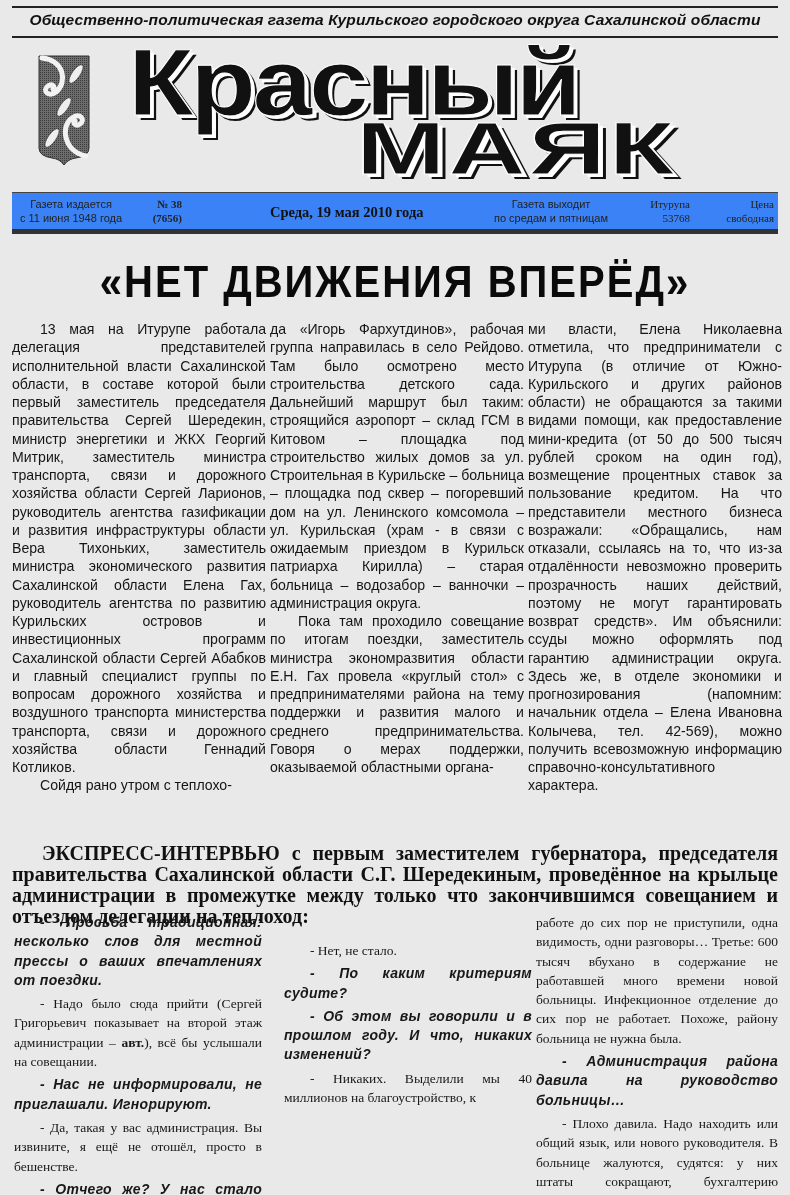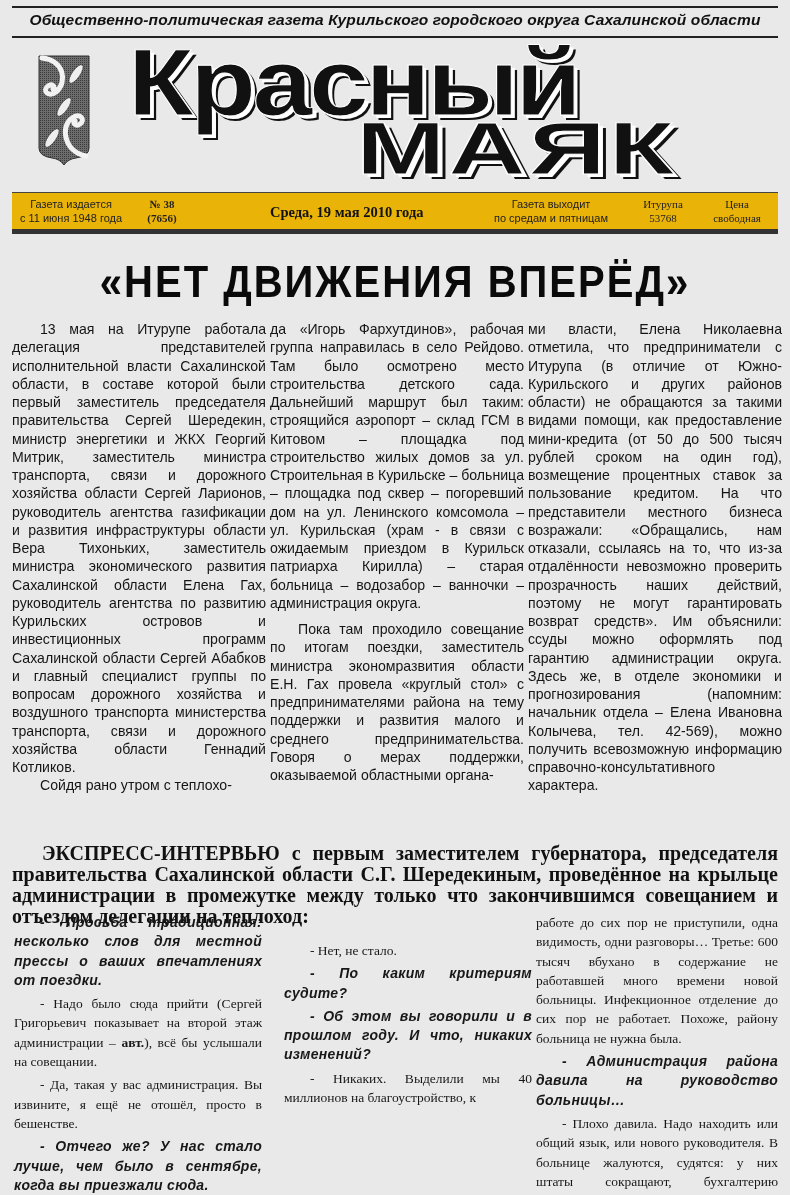--- a/index.html
+++ b/index.html
@@ -41,31 +41,31 @@
       font-family: "Liberation Sans", sans-serif; font-weight: bold;
       font-size: 74px; line-height: 74px; letter-spacing: 2px;
       color: #111; transform: scaleX(1.45); transform-origin: left top;
       text-shadow: 3px 3px 0 #fff, 5px 5px 0 #111;
       -webkit-text-stroke: 1px #fff;
     }
 
     
     .info-bar {
       position: absolute; left: 12px; top: 192px; width: 766px; height: 36px;
-      background: #eab308; border-top: 1px solid #444; text-decoration: underline;
+      background: #3b82f6; border-top: 1px solid #444; text-decoration: underline;
     }
     .info-bar-rule {
       position: absolute; left: 12px; top: 229px; width: 766px; height: 5px;
       background: #333;
     }
     .info-cell {
       position: absolute; top: 4px; text-align: center;
       font-size: 11px; line-height: 14px; color: #222;
     }
-    .info-cell.serif { font-family: "Liberation Serif", serif; }
+    .info-cell.serif { font-family: "Liberation Serif", serif; text-align: right; }
     .info-cell.bold { font-weight: bold; }
     .info-date {
       position: absolute; left: 258px; top: 11px;
       font-family: "Liberation Serif", serif; font-weight: bold; font-size: 14.5px; color: #111;
     }
 
     
     .headline {
       position: absolute; left: 0; width: 790px; top: 258px; text-align: center;
       font-family: "Liberation Sans", sans-serif; font-weight: bold;
@@ -75,21 +75,21 @@
 
     
     .col {
       position: absolute; top: 320px; width: 254px;
       font-family: "Liberation Sans", sans-serif; font-size: 14.1px; line-height: 18.25px;
       text-align: justify; color: #151515;
       hyphens: manual;
     }
     .col p { margin: 0; }
     .col p.indent { text-indent: 28px; }
-    .col p.gap { margin-top: 8px; }
+    .col p.gap { margin-top: 0; }
     .col1 { left: 12px; }
     .col2 { left: 270px; }
     .col3 { left: 528px; }
 
     
     .intro {
       position: absolute; left: 12px; top: 843px; width: 766px;
       font-family: "Liberation Serif", serif; font-weight: bold;
       font-size: 20px; line-height: 21px; text-align: justify; color: #111;
     }
@@ -180,20 +180,21 @@
   </div>
   <div class="col col3">
     <p>ми власти, Елена Николаевна отметила, что предприниматели с Итурупа (в отличие от Южно-Курильского и других районов области) не обращаются за такими видами помощи, как предоставление мини-кредита (от 50 до 500 тысяч рублей сроком на один год), возмещение процентных ставок за пользование кредитом. На что представители местного бизнеса возражали: «Обращались, нам отказали, ссылаясь на то, что из-за отдалённости невозможно проверить прозрачность наших действий, поэтому не могут гарантировать возврат средств». Им объяснили: ссуды можно оформлять под гарантию администрации округа. Здесь же, в отделе экономики и прогнозирования (напомним: начальник отдела – Елена Ивановна Колычева, тел. 42-569), можно получить всевозможную информацию справочно-консультативного характера.</p>
   </div>
 
   <div class="intro"><span class="indent"></span><span>ЭКСПРЕСС-ИНТЕРВЬЮ с первым заместителем губернатора, председателя правительства Сахалинской области С.Г. Шередекиным, проведённое на крыльце администрации в промежутке между только что закончившимся совещанием и отъездом делегации на теплоход:</span></div>
 
   <div class="icol icol1">
     <p class="q">- Просьба традиционная: несколько слов для местной прессы о ваших впечатлениях от поездки.</p>
     <p><span>- Надо было сюда прийти (Сергей Григорьевич показывает на второй этаж администрации –</span> <b class="inl">авт.</b><span>), всё бы услышали на совещании.</span></p>
+    <p class="q">- Нас не информировали, не приглашали. Игнорируют.</p>
     <p>- Да, такая у вас администрация. Вы извините, я ещё не отошёл, просто в бешенстве.</p>
     <p class="q">- Отчего же? У нас стало лучше, чем было в сентябре, когда вы приезжали сюда.</p>
   </div>
 
   <div class="icol icol2">
     <p>- Нет, не стало.</p>
     <p class="q">- По каким критериям судите?</p>
     <p class="q">- Об этом вы говорили и в прошлом году. И что, никаких изменений?</p>
     <p>- Никаких. Выделили мы 40 миллионов на благоустройство, к</p>
   </div>

